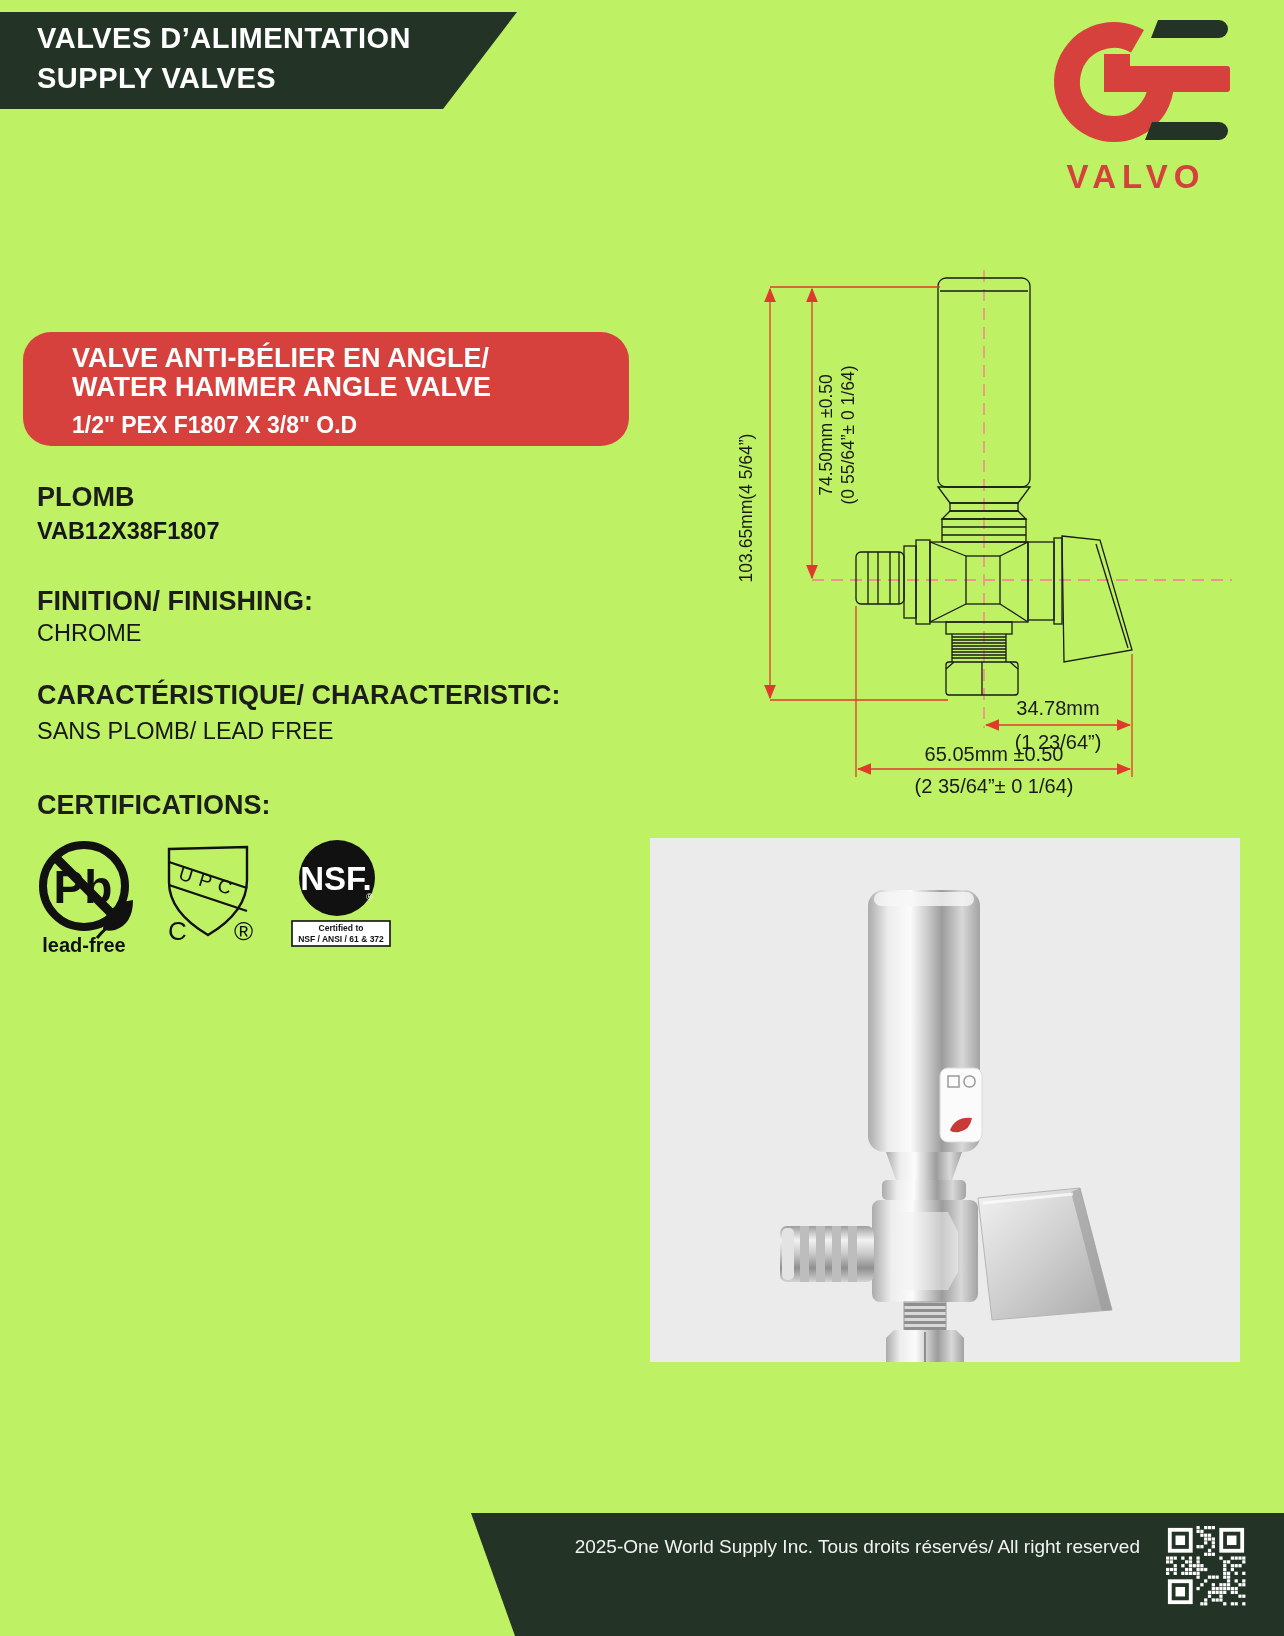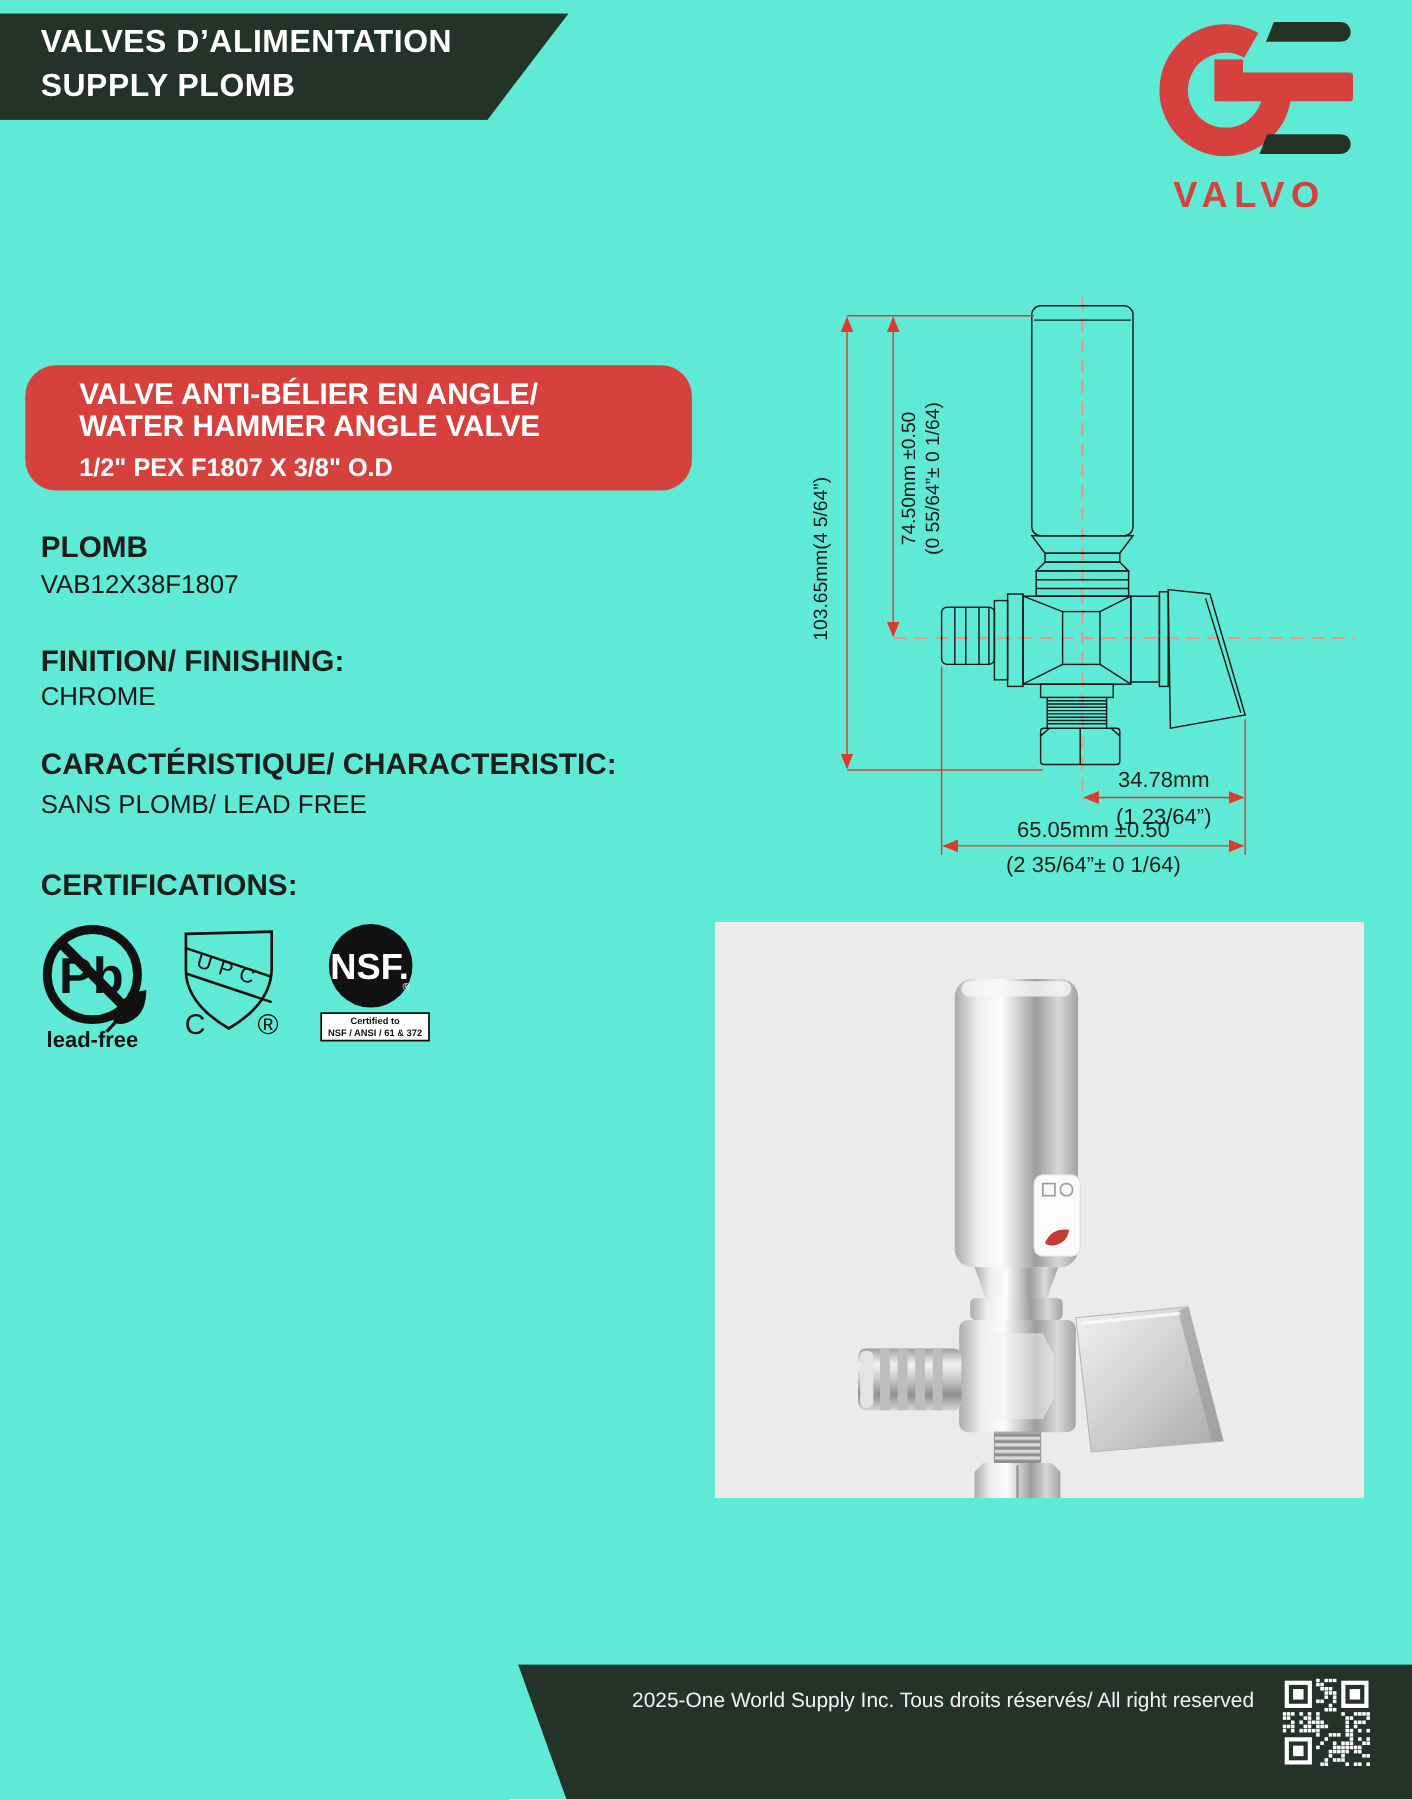--- a/index.html
+++ b/index.html
@@ -1,16 +1,16 @@
 <!DOCTYPE html>
 <html><head>
 <meta charset="utf-8">
 <style>
   html,body{margin:0;padding:0;background:#ffffff;}
-  .page{position:relative;width:1284px;height:1636px;background:#5eead4;overflow:hidden;
+  .page{position:relative;width:1284px;height:1636px;background:#bef264;overflow:hidden;
         font-family:"Liberation Sans",sans-serif;color:#1a1a1a;}
   svg{font-family:"Liberation Sans",sans-serif;}
 
   
   .header-banner{position:absolute;left:0;top:12px;width:517px;height:97px;background:#233427;
     clip-path:polygon(0 0,100% 0,85.7% 100%,0 100%);color:#ffffff;}
   .header-banner .t1,.header-banner .t2{position:absolute;left:37px;font-size:29px;font-weight:700;letter-spacing:.5px;white-space:nowrap;}
   .header-banner .t1{top:10px;}
   .header-banner .t2{top:50px;}
 
@@ -20,21 +20,21 @@
   
   .pill{position:absolute;left:23px;top:332px;width:606px;height:114px;border-radius:28px;
     background:#d6413d;color:#ffffff;}
   .pill .l1{position:absolute;left:49px;top:11px;font-size:27px;font-weight:700;white-space:nowrap;}
   .pill .l2{position:absolute;left:49px;top:40px;font-size:27px;font-weight:700;white-space:nowrap;}
   .pill .l3{position:absolute;left:49px;top:80px;font-size:23px;font-weight:700;white-space:nowrap;}
 
   
   .sec-h{position:absolute;left:37px;font-size:27px;font-weight:700;color:#1d1d1b;white-space:nowrap;}
   .sec-v{position:absolute;left:37px;font-size:23.5px;font-weight:400;color:#161616;white-space:nowrap;}
-  .pos-code-h{top:482px;} .pos-code-v{top:518px;}
+  .pos-code-h{top:482px;} .pos-code-v{top:518px;font-weight:bold;}
   .pos-fin-h{top:586px;}  .pos-fin-v{top:620px;}
   .pos-car-h{top:680px;}  .pos-car-v{top:718px;}
   .pos-cert-h{top:790px;}
 
   .cert-icon{position:absolute;}
   .ic-leadfree{left:33px;top:836px;}
   .ic-upc{left:158px;top:840px;}
   .ic-nsf{left:288px;top:836px;}
 
   .drawing-svg{position:absolute;left:700px;top:250px;}
@@ -50,21 +50,21 @@
   .footer-row2{text-align:right;font-size:19px;font-weight:400;margin-top:9px;color:#f2f2f2;white-space:nowrap;}
   .qr-svg{position:absolute;left:1166px;top:13px;}
 </style>
 </head>
 <body>
 
 <div class="page">
 
   <div class="header-banner">
     <div class="t1">VALVES D’ALIMENTATION</div>
-    <div class="t2">SUPPLY PLOMB</div>
+    <div class="t2">SUPPLY VALVES</div>
   </div>
 
   <svg class="logo-svg" width="238" height="186" viewBox="0 0 238 186">
     <g>
       <path d="M157.4,55.8 A47,47 0 1 1 135.5,27.3" fill="none" stroke="#d6413d" stroke-width="26"></path>
       <rect x="102" y="40" width="26" height="38" fill="#d6413d"></rect>
       <rect x="106" y="52" width="122" height="26" rx="3" fill="#d6413d"></rect>
     </g>
     <g>
       <path d="M156,6 H217 a9,9 0 0 1 9,9 v0 a9,9 0 0 1 -9,9 H149 Z" fill="#233427"></path>

